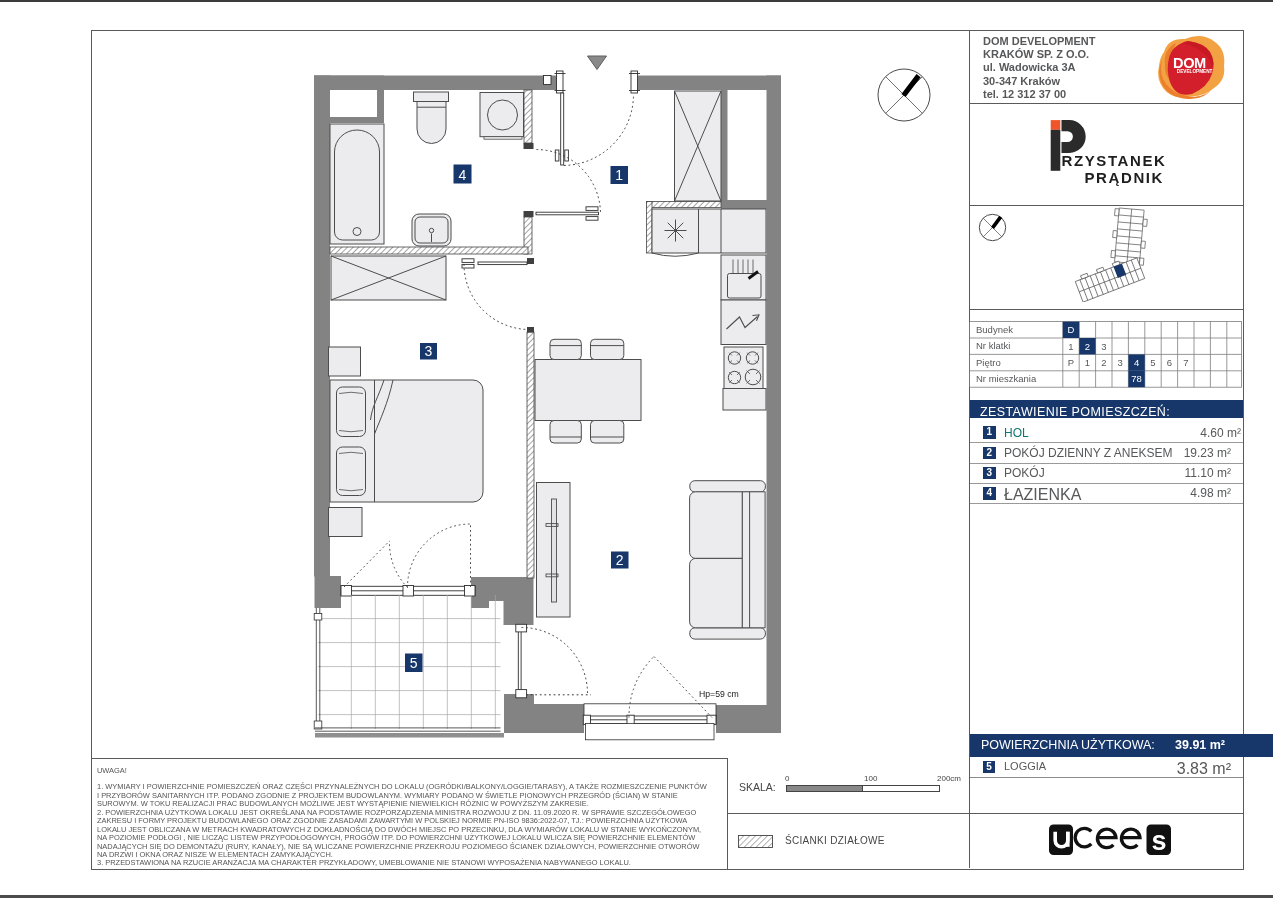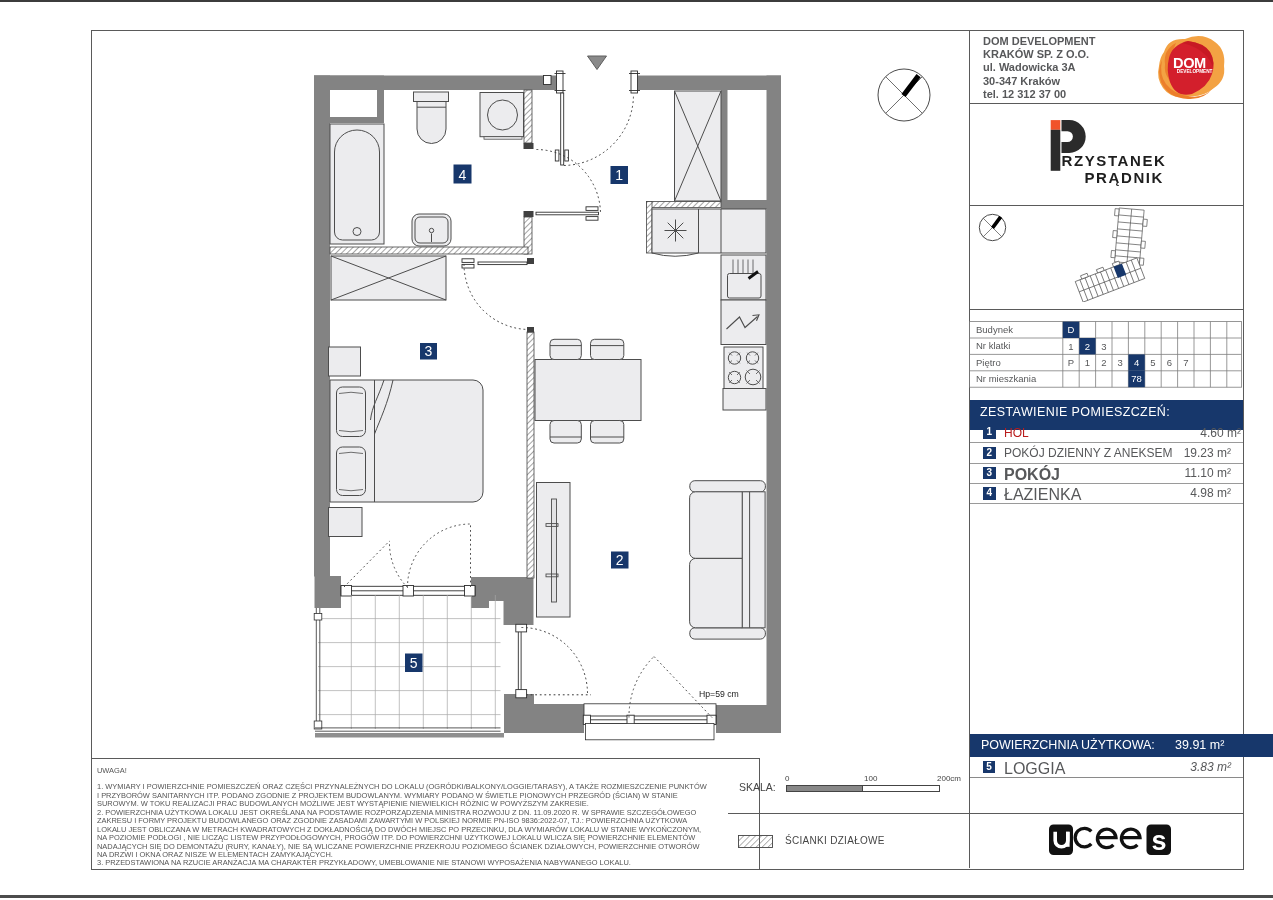--- a/index.html
+++ b/index.html
@@ -137,76 +137,76 @@
     <text x="216.8" y="45">7</text>
   </g>
   <g font-size="9.5" fill="#fff" text-anchor="middle">
     <text x="102" y="12.2">D</text>
     <text x="118.4" y="28.6">2</text>
     <text x="167.6" y="45">4</text>
     <text x="167.6" y="61.4">78</text>
   </g>
 </svg>
 
-<div class="abs nav" style="left:970px;top:399.5px;width:273px;height:30px;font-size:12.5px;letter-spacing:.4px;">
+<div class="abs nav" style="left:970px;top:399.5px;width:273px;height:18px;font-size:12.5px;letter-spacing:.4px;">
   <span class="abs" style="left:10px;top:5px;">ZESTAWIENIE POMIESZCZEŃ:</span>
 </div>
 
 <div class="abs" style="left:970px;top:423px;width:273px;">
 
   <div style="position:relative;height:19.3px;border-bottom:1px solid #9a9a9a;">
     <span class="abs nav" style="left:13px;top:3.3px;width:12.5px;height:12.5px;font-size:10px;font-weight:bold;text-align:center;line-height:12.5px;">1</span>
-    <span class="abs" style="left:34px;top:2.5px;font-size:12px;color:#b91c1c;">HOL</span>
+    <span class="abs" style="left:34px;top:2.5px;font-size:12px;color:#0f766e;">HOL</span>
     <span class="abs" style="right:2px;top:2.5px;font-size:12px;color:#57585a;">4.60 m²</span>
   </div>
 
   <div style="position:relative;height:19.3px;border-bottom:1px solid #9a9a9a;">
     <span class="abs nav" style="left:13px;top:3.3px;width:12.5px;height:12.5px;font-size:10px;font-weight:bold;text-align:center;line-height:12.5px;">2</span>
     <span class="abs" style="left:34px;top:2.5px;font-size:12px;color:#57585a;">POKÓJ DZIENNY Z ANEKSEM</span>
     <span class="abs" style="right:12px;top:2.5px;font-size:12px;color:#57585a;">19.23 m²</span>
   </div>
 
   <div style="position:relative;height:19.3px;border-bottom:1px solid #9a9a9a;">
     <span class="abs nav" style="left:13px;top:3.3px;width:12.5px;height:12.5px;font-size:10px;font-weight:bold;text-align:center;line-height:12.5px;">3</span>
-    <span class="abs" style="left:34px;top:2.5px;font-size:16px;color:#57585a;font-weight:bold;">POKÓJ</span>
+    <span class="abs" style="left:34px;top:2.5px;font-size:12px;color:#57585a;">POKÓJ</span>
     <span class="abs" style="right:12px;top:2.5px;font-size:12px;color:#57585a;">11.10 m²</span>
   </div>
 
   <div style="position:relative;height:19.3px;border-bottom:1px solid #9a9a9a;">
     <span class="abs nav" style="left:13px;top:3.3px;width:12.5px;height:12.5px;font-size:10px;font-weight:bold;text-align:center;line-height:12.5px;">4</span>
     <span class="abs" style="left:34px;top:2.5px;font-size:16px;color:#57585a;">ŁAZIENKA</span>
     <span class="abs" style="right:12px;top:2.5px;font-size:12px;color:#57585a;">4.98 m²</span>
   </div>
 </div>
 
 <div class="abs nav" style="left:970px;top:733.5px;width:314px;height:23px;font-size:12.5px;">
   <span class="abs" style="left:11px;top:4.5px;">POWIERZCHNIA UŻYTKOWA:</span>
-  <span class="abs" style="left:205px;top:4.5px;font-weight:normal;">39.91 m²</span>
+  <span class="abs" style="left:205px;top:4.5px;font-weight:bold;">39.91 m²</span>
 </div>
 
 <div class="abs" style="left:970px;top:756.5px;width:273px;height:20px;border-bottom:1px solid #8a8a8a;">
   <span class="abs nav" style="left:13px;top:4px;width:12px;height:12px;font-size:10px;font-weight:bold;text-align:center;line-height:12px;">5</span>
-  <span class="abs" style="left:34px;top:3px;font-size:16px;color:#57585a;">LOGGIA</span>
-  <span class="abs" style="right:12px;top:3px;font-size:12px;color:#57585a;font-style:italic;">3.83 m²</span>
+  <span class="abs" style="left:34px;top:3px;font-size:11px;color:#57585a;">LOGGIA</span>
+  <span class="abs" style="right:12px;top:3px;font-size:16px;color:#57585a;">3.83 m²</span>
 </div>
 
 <div class="abs" style="left:970px;top:777.5px;width:273px;height:35px;border-bottom:1px solid #5a5a5a;"></div>
 
 <svg class="abs" style="left:1045px;top:822px;" width="130" height="36" viewBox="0 0 130 36">
   <rect x="4" y="2.5" width="24" height="30.5" rx="4.5" fill="#111"></rect>
   <path d="M10.2,9.8 v8.7 a6.3,6.3 0 0 0 12.6,0 v-8.7" fill="none" stroke="#fff" stroke-width="3.6"></path>
   <path d="M22.8,9.8 v15" stroke="#fff" stroke-width="3.6"></path>
   <path d="M46.3,9.3 a9.3,9.3 0 1 0 0,12.6" fill="none" stroke="#111" stroke-width="3.3"></path>
   <path d="M52.6,15.6 h18.4 a9.3,9.3 0 1 0 -2.6,7.3" fill="none" stroke="#111" stroke-width="3.3"></path>
   <path d="M76.6,15.6 h18.4 a9.3,9.3 0 1 0 -2.6,7.3" fill="none" stroke="#111" stroke-width="3.3"></path>
   <rect x="101.5" y="2.5" width="24.5" height="30.5" rx="4.5" fill="#111"></rect>
   <text x="106.5" y="28" font-size="27" font-weight="bold" fill="#fff">s</text>
 </svg>
 
-<div class="abs" style="left:91px;top:757.5px;width:636px;height:110px;border:1px solid #5a5a5a;border-left:none;padding-left:32px;">
+<div class="abs" style="left:91px;top:757.5px;width:636px;height:110px;border:1px solid #5a5a5a;border-left:none;">
   <div class="abs" style="left:6px;top:8px;width:620px;font-size:7.45px;line-height:8.45px;color:#555;">
   UWAGA!<br><br>
   1. WYMIARY I POWIERZCHNIE POMIESZCZEŃ ORAZ CZĘŚCI PRZYNALEŻNYCH DO LOKALU (OGRÓDKI/BALKONY/LOGGIE/TARASY), A TAKŻE ROZMIESZCZENIE PUNKTÓW<br>
   I PRZYBORÓW SANITARNYCH ITP. PODANO ZGODNIE Z PROJEKTEM BUDOWLANYM. WYMIARY PODANO W ŚWIETLE PIONOWYCH PRZEGRÓD (ŚCIAN) W STANIE<br>
   SUROWYM. W TOKU REALIZACJI PRAC BUDOWLANYCH MOŻLIWE JEST WYSTĄPIENIE NIEWIELKICH RÓŻNIC W POWYŻSZYM ZAKRESIE.<br>
   2. POWIERZCHNIA UŻYTKOWA LOKALU JEST OKREŚLANA NA PODSTAWIE ROZPORZĄDZENIA MINISTRA ROZWOJU Z DN. 11.09.2020 R. W SPRAWIE SZCZEGÓŁOWEGO<br>
   ZAKRESU I FORMY PROJEKTU BUDOWLANEGO ORAZ ZGODNIE ZASADAMI ZAWARTYMI W POLSKIEJ NORMIE PN-ISO 9836:2022-07, TJ.: POWIERZCHNIA UŻYTKOWA<br>
   LOKALU JEST OBLICZANA W METRACH KWADRATOWYCH Z DOKŁADNOŚCIĄ DO DWÓCH MIEJSC PO PRZECINKU, DLA WYMIARÓW LOKALU W STANIE WYKOŃCZONYM,<br>
   NA POZIOMIE PODŁOGI , NIE LICZĄC LISTEW PRZYPODŁOGOWYCH, PROGÓW ITP. DO POWIERZCHNI UŻYTKOWEJ LOKALU WLICZA SIĘ POWIERZCHNIE ELEMENTÓW<br>
   NADAJĄCYCH SIĘ DO DEMONTAŻU (RURY, KANAŁY), NIE SĄ WLICZANE POWIERZCHNIE PRZEKROJU POZIOMEGO ŚCIANEK DZIAŁOWYCH, POWIERZCHNIE OTWORÓW<br>

